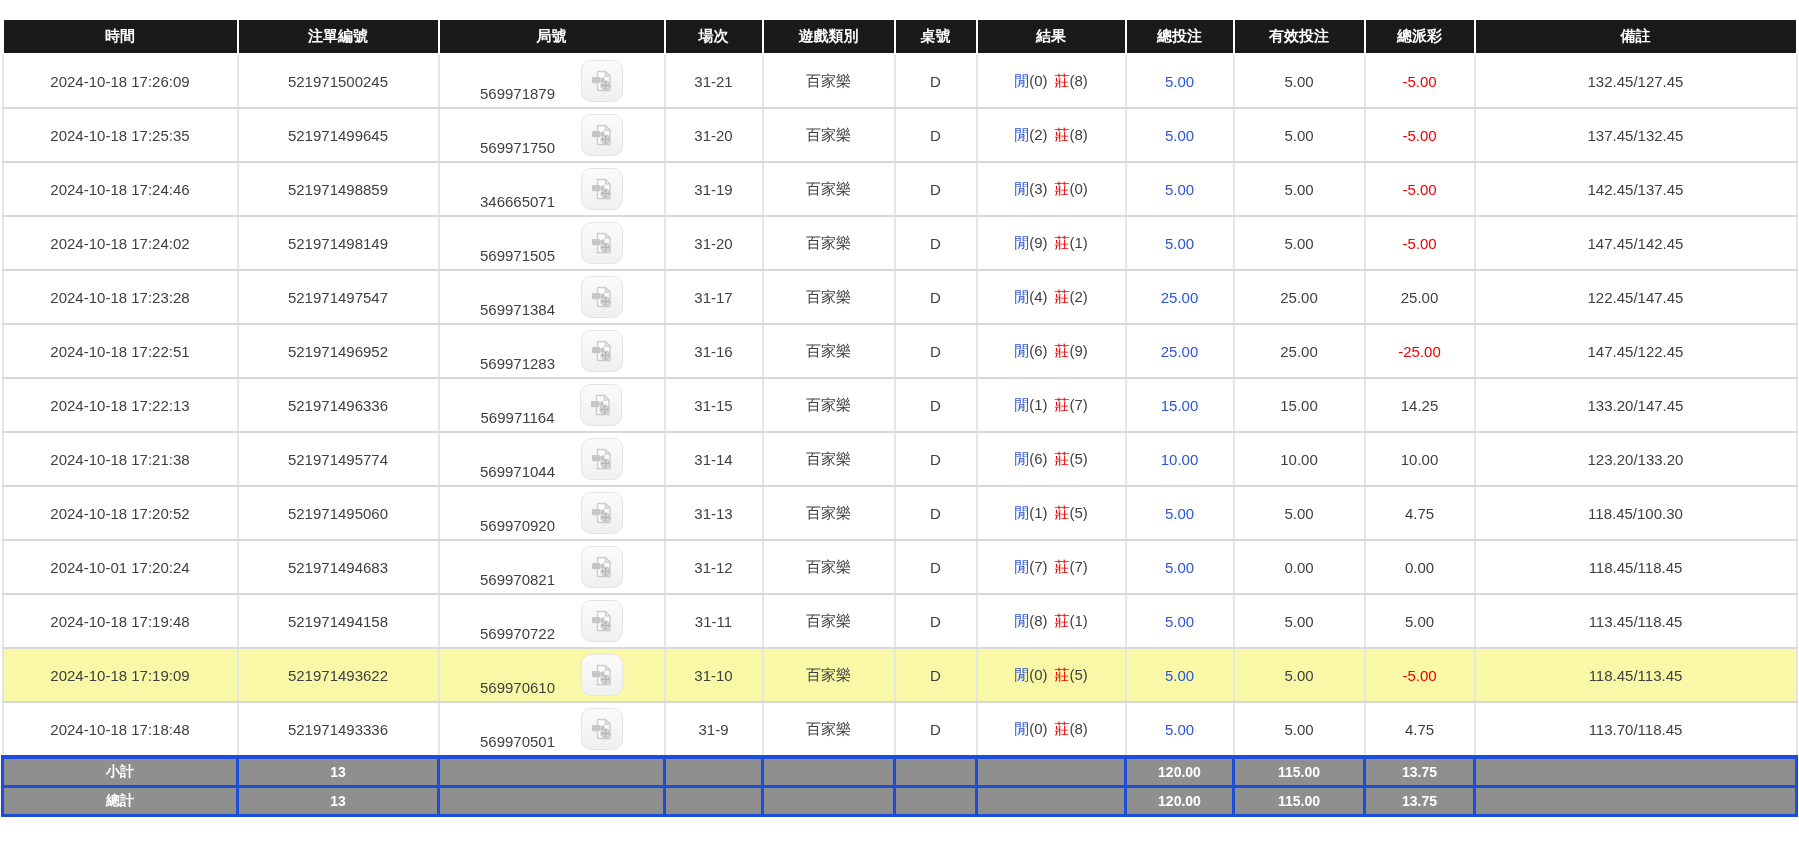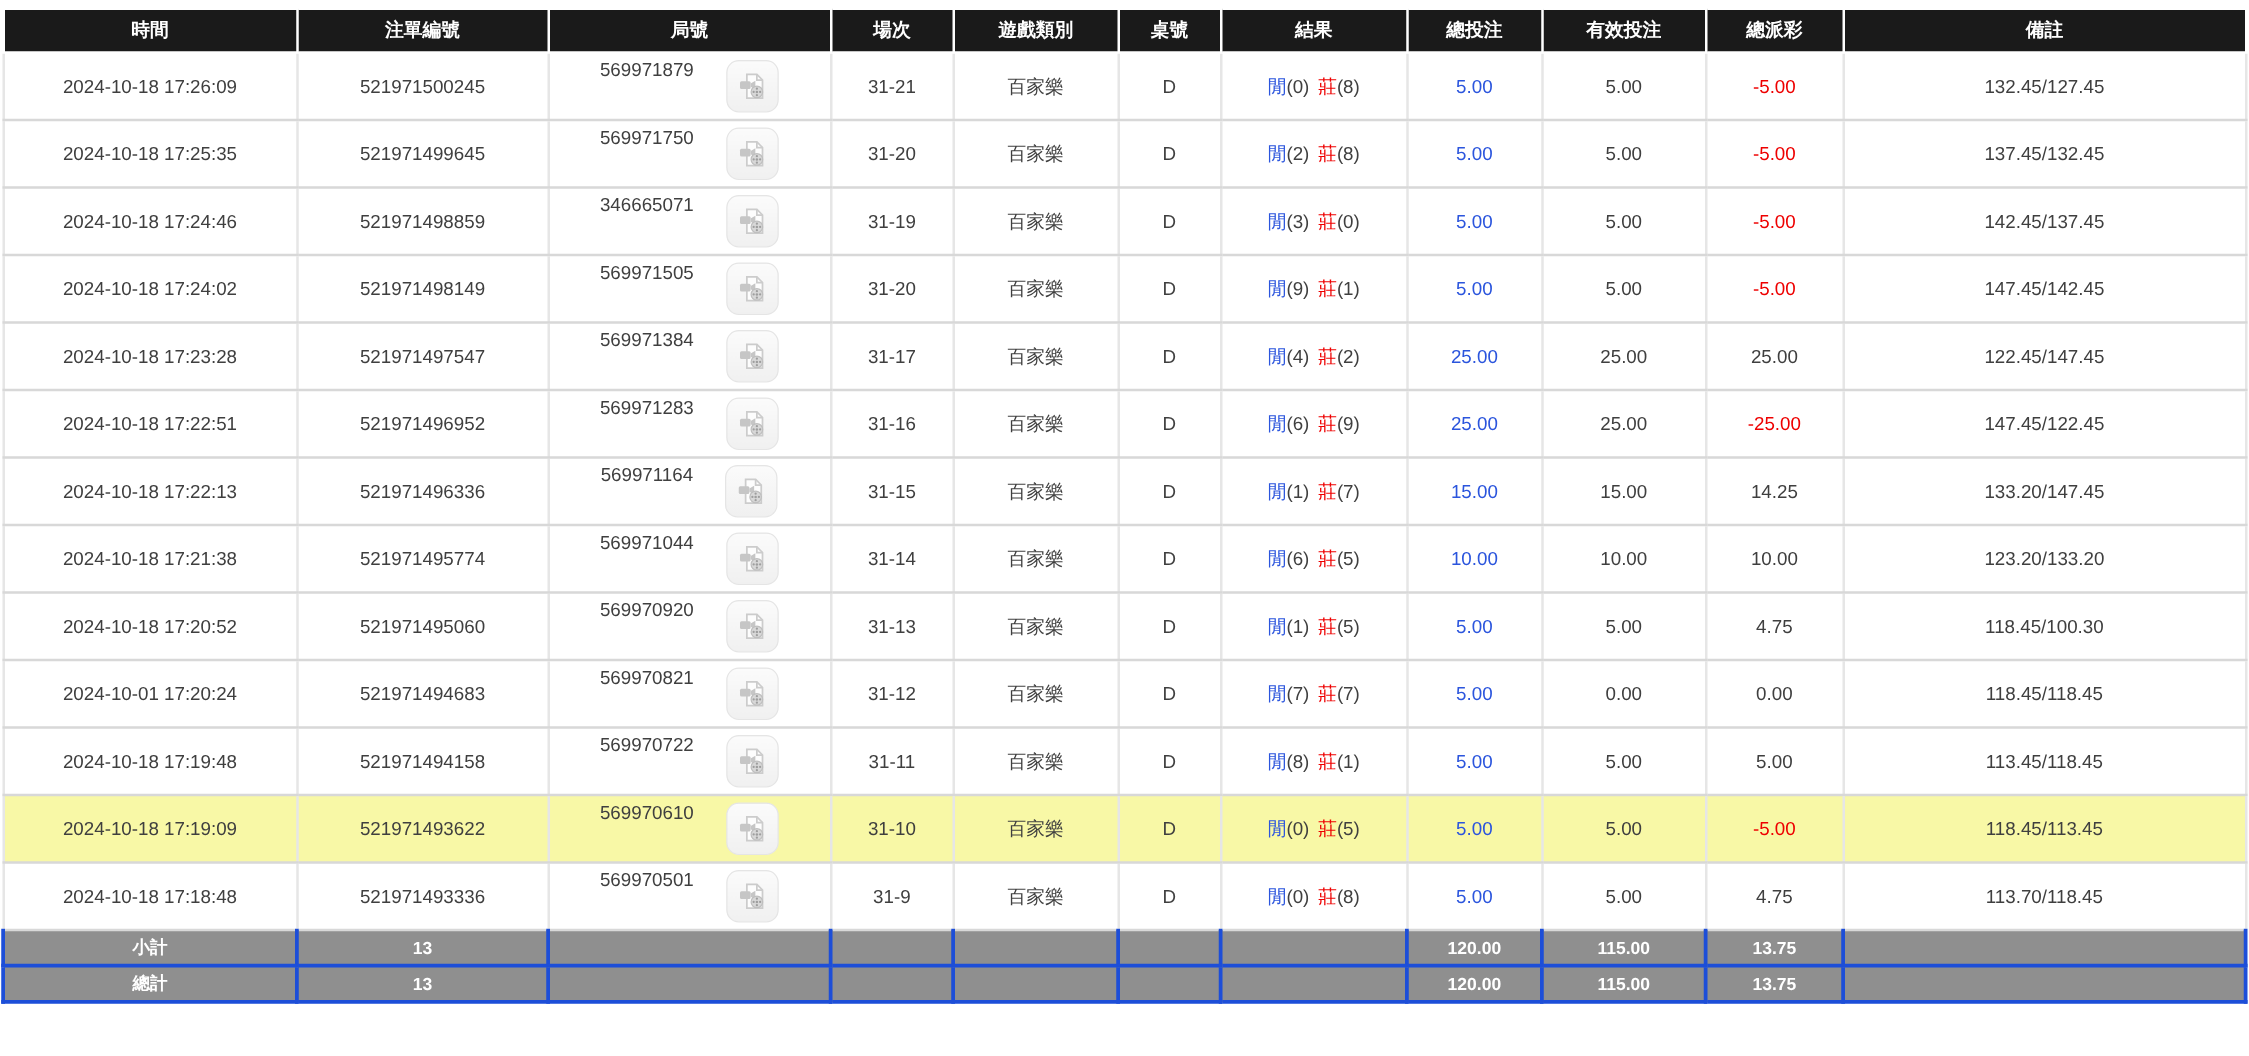--- a/index.html
+++ b/index.html
@@ -1,17 +1,17 @@
 <!DOCTYPE html>
 <html style="--header-bg: #1a1a1a; --highlight-row: #f8f8a6; --summary-bg: #8f8f8f; --amount-blue: #2b55dd; --player-blue: #2b55dd; --banker-red: #ee0000; --payout-negative-red: #ee0000;"><head>
 <meta charset="utf-8">
 <style>
   html,body { margin:0; padding:0; background:#ffffff;
     font-family:"Liberation Sans","DejaVu Sans",sans-serif; }
-  .page { width:1799px; height:845px; box-sizing:border-box; padding-top:6px; overflow:hidden; }
+  .page { width:1799px; height:845px; box-sizing:border-box; padding-top:18px; overflow:hidden; }
 
   table.bet-table { border-collapse:collapse; table-layout:fixed; width:1797px; margin-left:1px; }
 
   thead th {
     background:var(--header-bg,#1a1a1a); color:#ffffff;
     font-size:15px; font-weight:bold; height:33px;
     border:2px solid #ffffff; padding:0; text-align:center;
   }
 
   tbody td {
@@ -21,29 +21,29 @@
     border:2px solid #e6e6e6;
     border-top-color:#d8d8d8; border-bottom-color:#d8d8d8;
   }
   tbody tr.highlight td { background:var(--highlight-row,#f8f8a6); }
 
   tfoot td {
     background:var(--summary-bg,#8f8f8f); color:#ffffff;
     font-weight:bold; font-size:14px; height:26px; padding:0;
     text-align:center; border:3px solid #1d4ed8;
   }
-  tfoot tr.subtotal td { border-top:2px solid #1d4ed8; }
+  tfoot tr.subtotal td { border-top:4px solid #1d4ed8; }
 
   .amt-blue { color:var(--amount-blue,#2b55dd); }
   .amt-neg  { color:var(--payout-negative-red,#ee0000); }
   .p-label  { color:var(--player-blue,#2b55dd); }
   .b-label  { color:var(--banker-red,#ee0000); }
   .result-gap { margin-right:7px; }
 
-  .round-wrap { display:flex; align-items:flex-start; justify-content:center; gap:26px; }
+  .round-wrap { display:flex; align-items:flex-end; justify-content:center; gap:26px; }
   .video-btn {
     width:42px; height:42px; border-radius:10px;
     border:1px solid #e5e5e5;
     background:linear-gradient(#fbfbfb,#f0f0f0);
     display:flex; align-items:center; justify-content:center;
     cursor:pointer; padding:0;
   }
   .video-btn svg { display:block; }
 </style>
 </head>

